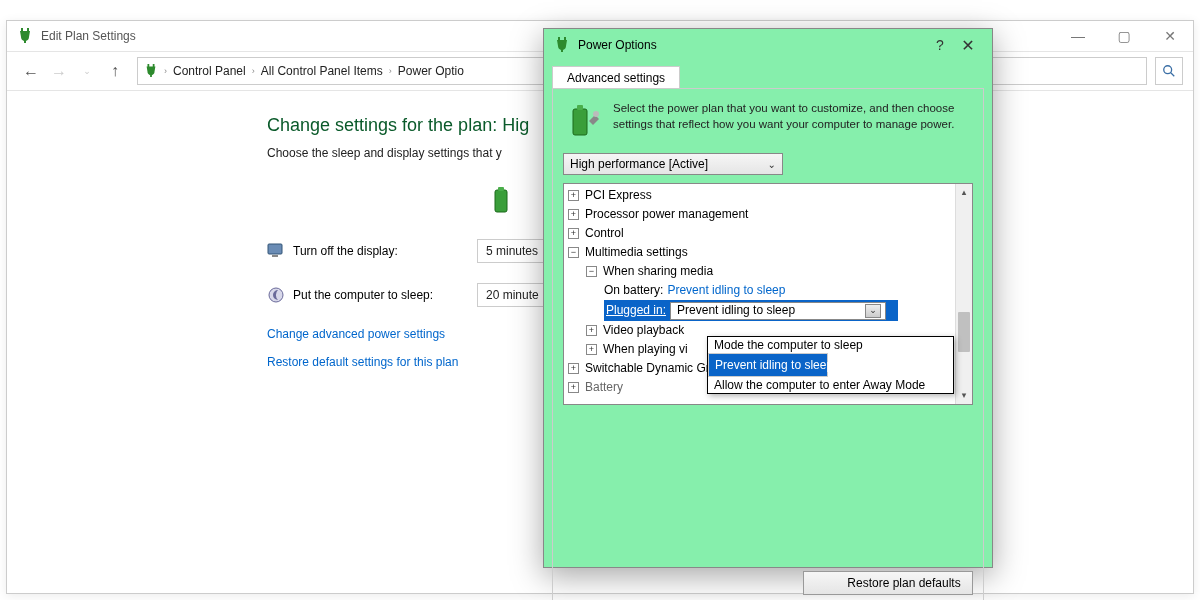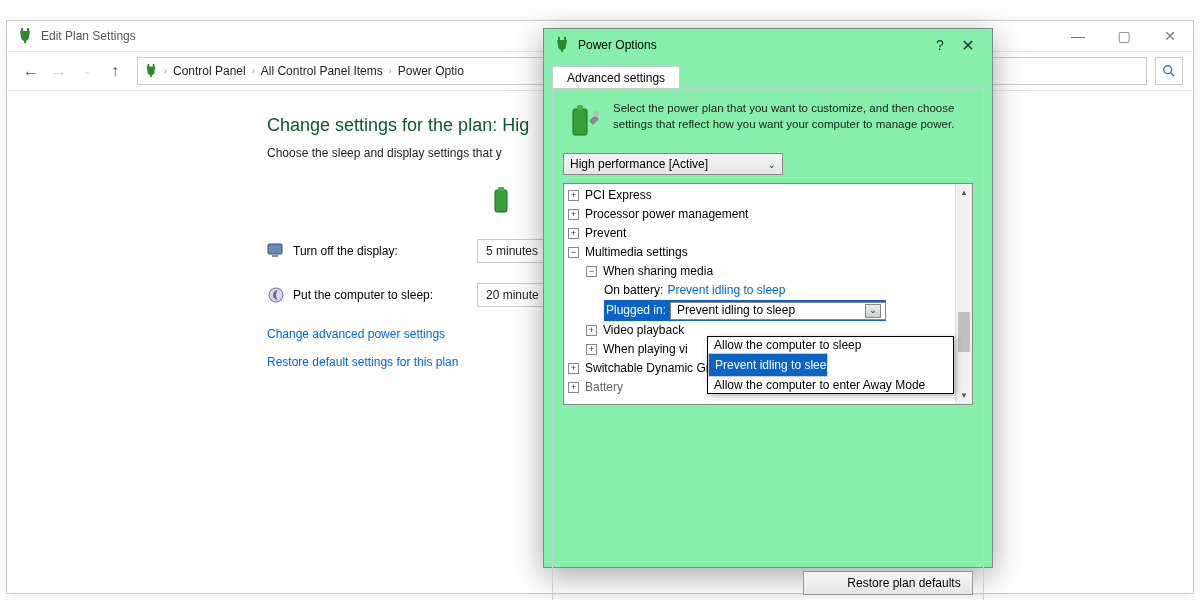--- a/index.html
+++ b/index.html
@@ -55,21 +55,21 @@
 .tree-sb { position: absolute; right: 0; top: 0; bottom: 0; width: 17px; background: #f0f0f0; border-left: 1px solid #ddd; }
 .tree-sb .arr { height: 17px; text-align: center; font-size: 9px; color: #555; line-height: 17px; }
 .tree-sb .thumb { position: absolute; left: 2px; right: 2px; top: 128px; height: 40px; background: #c0c0c0; border-radius: 1px; }
 .tree-inner { padding: 2px 0 0 4px; font-size: 12px; line-height: 19px; }
 .node { display: flex; align-items: center; white-space: nowrap; }
 .box { width: 11px; height: 11px; border: 1px solid #888; display: inline-flex; align-items: center; justify-content: center; font-size: 9px; margin-right: 6px; color: #333; line-height: 1; flex-shrink: 0; }
 .ind1 { padding-left: 18px; }
 .ind2 { padding-left: 36px; }
 .val-link { color: #0066cc; margin-left: 4px; }
 
-.sel-row { background: #0a64c8; color: #fff; padding: 1px 0 1px 0; display: inline-flex; align-items: center; }
+.sel-row { background: #0a64c8; color: #fff; padding: 1px 12px 1px 0; display: inline-flex; align-items: center; text-decoration: underline; }
 .inline-dd { background: #fff; border: 1px solid #888; color: #000; height: 18px; display: inline-flex; align-items: center; padding: 0 22px 0 6px; margin-left: 4px; position: relative; min-width: 216px; }
 .inline-dd .chev { position: absolute; right: 4px; font-size: 9px; color: #333; background: linear-gradient(#eee,#ccc); border: 1px solid #888; width: 16px; height: 14px; display: flex; align-items: center; justify-content: center; }
 
 .dropdown-pop { position: absolute; border: 1px solid #000; background: #fff; box-shadow: 2px 2px 6px rgba(0,0,0,0.3); font-size: 12px; z-index: 5; }
 .dropdown-pop .opt { padding: 0px 6px; white-space: nowrap; line-height: 16px; }
 .dropdown-pop .opt.sel { background: #0a64c8; color: #fff; }
 
 .restore-btn { position: absolute; right: 10px; bottom: 10px; width: 170px; height: 24px; border: 1px solid #999; background: linear-gradient(#f6f6f6,#e5e5e5); font-size: 12px; padding-left: 32px; }
 
 .dlg-buttons { display: flex; justify-content: flex-end; padding: 4px 10px 10px 0; gap: 6px; align-items: flex-end; }
@@ -192,21 +192,21 @@
           <div class="node">
               <span class="box">+</span>
               <span>PCI Express</span>
             </div>
           <div class="node">
               <span class="box">+</span>
               <span>Processor power management</span>
             </div>
           <div class="node">
               <span class="box">+</span>
-              <span>Prevent</span>
+              <span>Control</span>
             </div>
           <div class="node">
               <span class="box">−</span>
               <span>Multimedia settings</span>
             </div>
           <div class="node ind1">
               <span class="box">−</span>
               <span>When sharing media</span>
             </div>
           <div class="node ind2">
@@ -234,21 +234,21 @@
               <span class="box">+</span>
               <span>Switchable Dynamic Graphics</span>
             </div>
           <div class="node" style="color:#666;">
               <span class="box">+</span>
               <span>Battery</span>
             </div>
         </div>
 
         <div class="dropdown-pop" style="left:143px; top:152px; min-width:247px;">
-          <div class="opt">Allow the computer to sleep</div>
+          <div class="opt">Mode the computer to sleep</div>
           <div class="opt sel">Prevent idling to sleep</div>
           <div class="opt">Allow the computer to enter Away Mode</div>
         </div>
       </div>
 
       <button class="restore-btn">Restore plan defaults</button>
     </div>
 
     <div class="dlg-buttons">
       <button class="btn default">OK</button>

